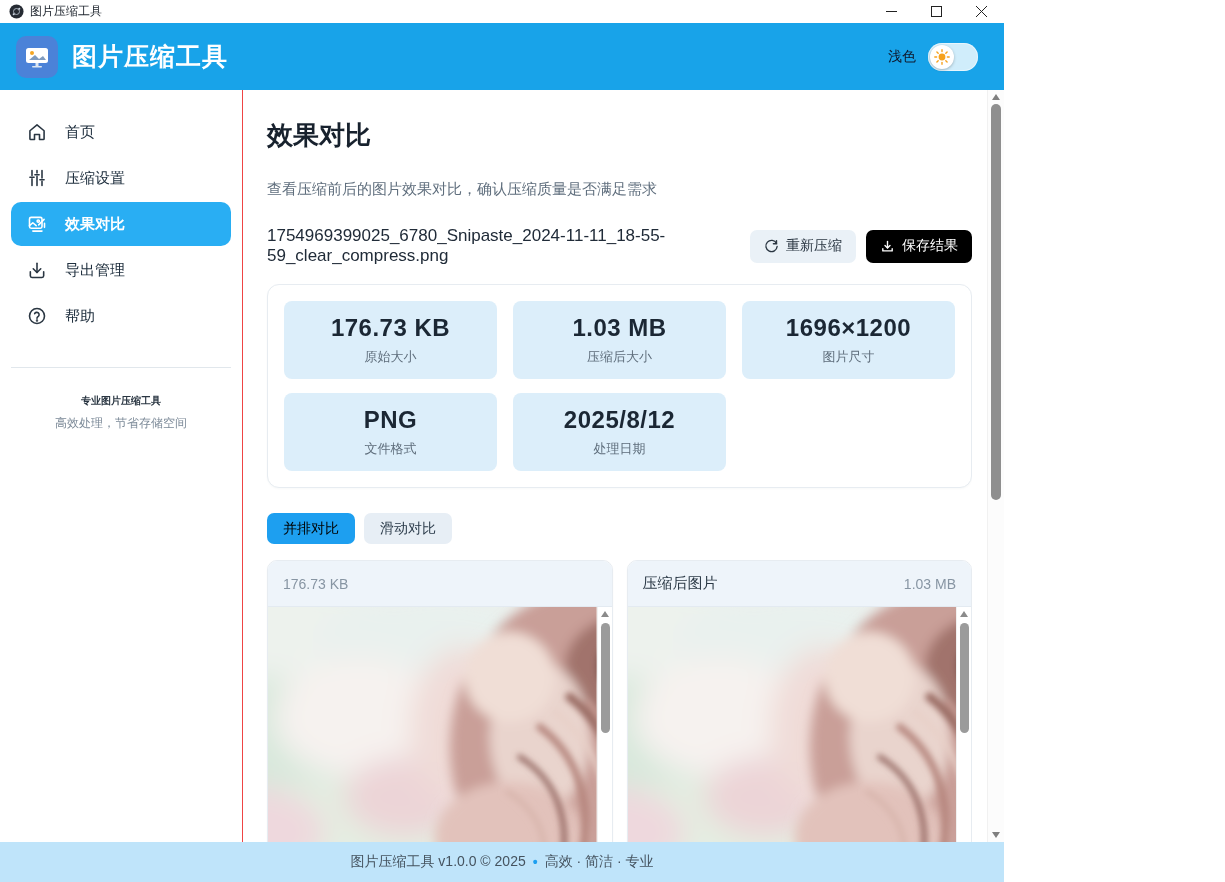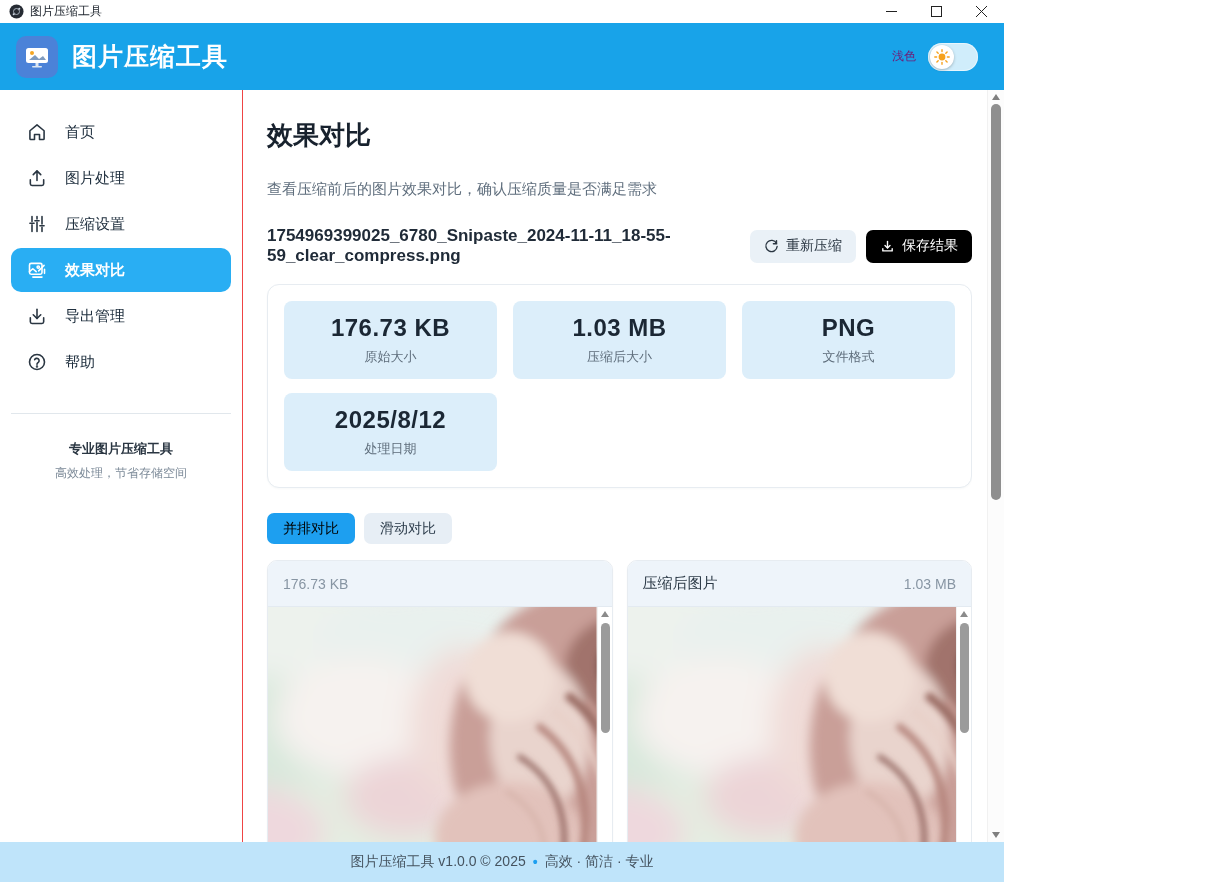--- a/index.html
+++ b/index.html
@@ -14,50 +14,50 @@
   .titlebar-spacer { flex:1; }
   .win-btn { width:45px; height:23px; display:flex; align-items:center; justify-content:center;
     font-size:13px; color:#222; cursor:default; }
   .win-btn svg { display:block; }
 
   
   .header { height:67px; background:#18a3e9; display:flex; align-items:center; padding:0 26px 0 16px; flex:none; }
   .app-logo { width:42px; height:42px; border-radius:10px; background:#4b82d8; display:flex; align-items:center; justify-content:center; }
   .app-title { color:#fff; font-size:25px; font-weight:bold; margin-left:14px; letter-spacing:1px; }
   .header-spacer { flex:1; }
-  .theme-label { color:#701a75; font-size:12px; margin-right:12px; }
+  .theme-label { color:#0f172a; font-size:14px; margin-right:12px; }
   .theme-toggle { width:50px; height:28px; border-radius:14px; background:rgba(255,255,255,.8); position:relative; cursor:pointer;
     box-shadow:inset 0 0 0 1px rgba(255,255,255,.5); }
   .theme-knob { position:absolute; left:2px; top:2px; width:24px; height:24px; border-radius:50%; background:#fff;
     box-shadow:0 1px 3px rgba(0,0,0,.25); display:flex; align-items:center; justify-content:center; }
 
   
   .body { flex:1; display:flex; min-height:0; }
 
   
   .sidebar { width:243px; flex:none; background:#fff; border-right:1px solid #ef4444; padding-top:19px; display:flex; flex-direction:column; }
   .nav-item { height:44px; margin:1px 11px; border-radius:10px; display:flex; align-items:center; padding:0 15px; cursor:pointer; }
   .nav-item .nav-ico { width:22px; height:22px; color:#2a3642; flex:none; display:flex; align-items:center; justify-content:center; }
   .nav-item .nav-label { margin-left:17px; font-size:15px; color:#20303f; }
   .nav-item.active { background:#29aef3; }
   .nav-item.active .nav-ico { color:#fff; }
   .nav-item.active .nav-label { color:#fff; font-weight:bold; }
   .side-divider { height:1px; background:#e1e7ec; margin:28px 11px 0 11px; }
   .side-foot { margin-top:26px; text-align:center; }
-  .side-foot-title { font-size:13px; font-weight:bold; color:#2a3642; }
+  .side-foot-title { font-size:10px; font-weight:bold; color:#2a3642; }
   .side-foot-sub { font-size:12px; color:#7c8a98; margin-top:7px; }
 
   
   .main { flex:1; position:relative; min-width:0; background:#fff; }
   .main-inner { position:absolute; left:0; top:0; right:32px; bottom:0; padding:28px 0 0 24px; overflow:hidden; }
   .page-title { font-size:26px; font-weight:bold; color:#17212d; }
   .page-sub { font-size:15px; color:#5f6e7d; margin-top:27px; }
 
   .file-row { display:flex; align-items:center; margin-top:27px; }
-  .file-name { font-size:17px; font-weight:bold; color:#202b38; flex:1; min-width:0; }
+  .file-name { font-size:17px; font-weight:normal; color:#202b38; flex:1; min-width:0; }
   .btn { height:33px; border:none; border-radius:7px; display:flex; align-items:center; gap:7px;
     font-size:14px; padding:0 14px; cursor:pointer; font-family:inherit; }
   .btn-light { background:#eaf1f7; color:#2a3642; margin-right:10px; }
   .btn-primary { background:#000000; color:#fff; }
 
   .stats-card { margin-top:18px; background:#fff; border:1px solid #e7ecf1; border-radius:12px; padding:16px;
     display:grid; grid-template-columns:repeat(3,1fr); gap:14px 16px; box-shadow:0 1px 2px rgba(30,50,70,.03); }
   .stat-tile { background:#dceefa; border-radius:8px; height:78px; display:flex; flex-direction:column;
     align-items:center; justify-content:center; }
   .stat-value { font-size:24px; font-weight:bold; color:#1b2734; letter-spacing:.5px; }
@@ -207,30 +207,20 @@
       <div class="nav-item">
         <span class="nav-ico">
           <svg width="20" height="20" viewBox="0 0 24 24" fill="none" stroke="currentColor" stroke-width="1.9" stroke-linejoin="round">
               <path d="M3.5 10.5 L12 3.5 L20.5 10.5 V20 a1 1 0 0 1 -1 1 H15 v-6 h-6 v6 H4.5 a1 1 0 0 1 -1 -1 Z"></path>
             </svg>
         </span>
         <span class="nav-label">首页</span>
       </div>
       <div class="nav-item">
         <span class="nav-ico">
-          <svg width="20" height="20" viewBox="0 0 24 24" fill="none" stroke="currentColor" stroke-width="1.9" stroke-linecap="round" stroke-linejoin="round">
-              <path d="M12 15 V4"></path>
-              <path d="M7.5 8 L12 3.5 L16.5 8"></path>
-              <path d="M4 14 v5 a2 2 0 0 0 2 2 h12 a2 2 0 0 0 2 -2 v-5"></path>
-            </svg>
-        </span>
-        <span class="nav-label">图片处理</span>
-      </div>
-      <div class="nav-item">
-        <span class="nav-ico">
           <svg width="20" height="20" viewBox="0 0 24 24" fill="none" stroke="currentColor" stroke-width="1.9" stroke-linecap="round">
               <path d="M6 3 v6 M6 13 v8 M6 9 h0"></path>
               <path d="M3.5 11 h5"></path>
               <path d="M12 3 v3 M12 10 v11"></path>
               <path d="M9.5 8 h5"></path>
               <path d="M18 3 v9 M18 16 v5"></path>
               <path d="M15.5 14 h5"></path>
             </svg>
         </span>
         <span class="nav-label">压缩设置</span>
@@ -298,20 +288,24 @@
         </div>
 
         <div class="stats-card">
           <div class="stat-tile">
             <div class="stat-value">176.73 KB</div>
             <div class="stat-label">原始大小</div>
           </div>
           <div class="stat-tile">
             <div class="stat-value">1.03 MB</div>
             <div class="stat-label">压缩后大小</div>
+          </div>
+          <div class="stat-tile">
+            <div class="stat-value">1696×1200</div>
+            <div class="stat-label">图片尺寸</div>
           </div>
           <div class="stat-tile">
             <div class="stat-value">PNG</div>
             <div class="stat-label">文件格式</div>
           </div>
           <div class="stat-tile">
             <div class="stat-value">2025/8/12</div>
             <div class="stat-label">处理日期</div>
           </div>
         </div>

